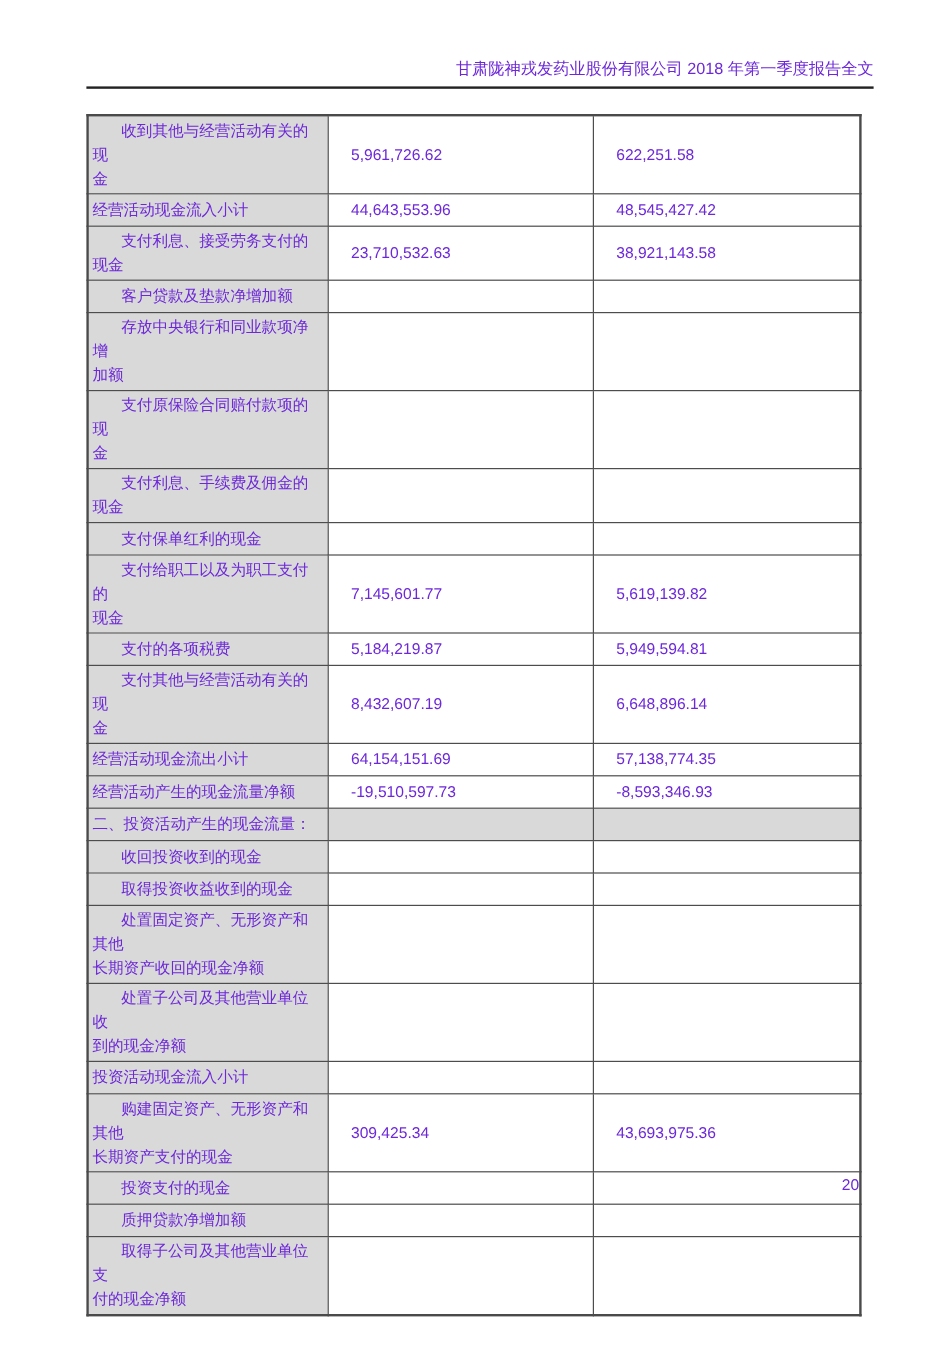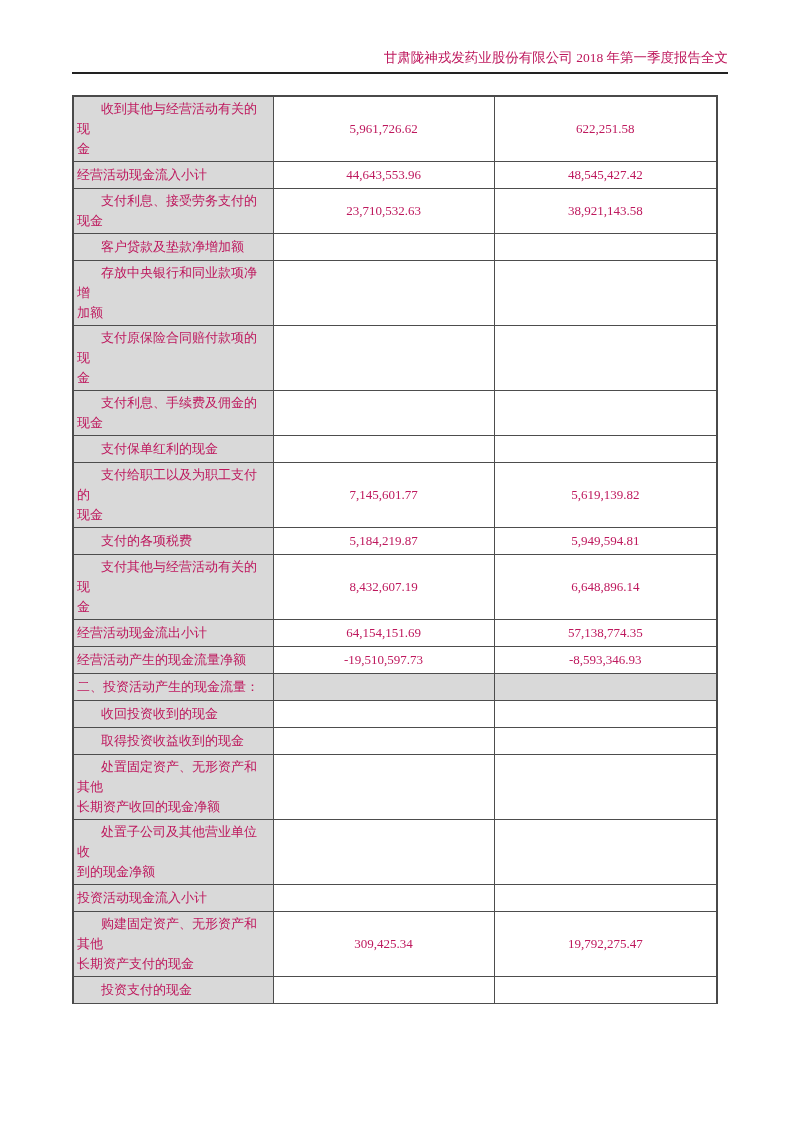--- a/index.html
+++ b/index.html
@@ -3,24 +3,24 @@
 <meta charset="utf-8">
 <style>
   html, body {
     margin: 0;
     padding: 0;
     background: #ffffff;
   }
   .page {
     position: relative;
     width: 793px;
-    height: 1004px;
+    height: 1122px;
     background: #ffffff;
-    font-family: Liberation Serif, serif;
-    color: #be185d;
+    font-family: Liberation Sans, sans-serif;
+    color: #6d28d9;
     overflow: hidden;
   }
   .report-header {
     position: absolute;
     top: 49px;
     left: 72px;
     width: 656px;
     text-align: right;
     font-size: 13.5px;
     line-height: 17px;
@@ -47,30 +47,30 @@
   td.label-cell {
     background: #d9d9d9;
     padding: 2px 3px;
     white-space: pre-line;
     margin-left: 26px;
   }
   td.label-cell.indent {
     text-indent: 24px;
   }
   td.num-cell {
-    text-align: center;
+    text-align: left;
     padding: 2px 19px;
     background: #ffffff;
   }
   tr.single td { height: 22px; }
   tr.double td { height: 42px; }
   tr.section td { background: #d9d9d9; }
   .page-number {
     position: absolute;
-    top: 1036px;
+    top: 980px;
     left: 72px;
     width: 644px;
     text-align: right;
     font-size: 13px;
   }
 </style>
 </head>
 <body>
 
 <div class="page">
@@ -183,21 +183,21 @@
   </tr>
         <tr class="single">
     <td class="label-cell">投资活动现金流入小计</td>
     <td class="num-cell"></td>
     <td class="num-cell"></td>
   </tr>
         <tr class="double">
     <td class="label-cell indent">购建固定资产、无形资产和其他
 长期资产支付的现金</td>
     <td class="num-cell">309,425.34</td>
-    <td class="num-cell">19,792,275.47</td>
+    <td class="num-cell">43,693,975.36</td>
   </tr>
         <tr class="single">
     <td class="label-cell indent">投资支付的现金</td>
     <td class="num-cell"></td>
     <td class="num-cell"></td>
   </tr>
         <tr class="single">
     <td class="label-cell indent">质押贷款净增加额</td>
     <td class="num-cell"></td>
     <td class="num-cell"></td>

